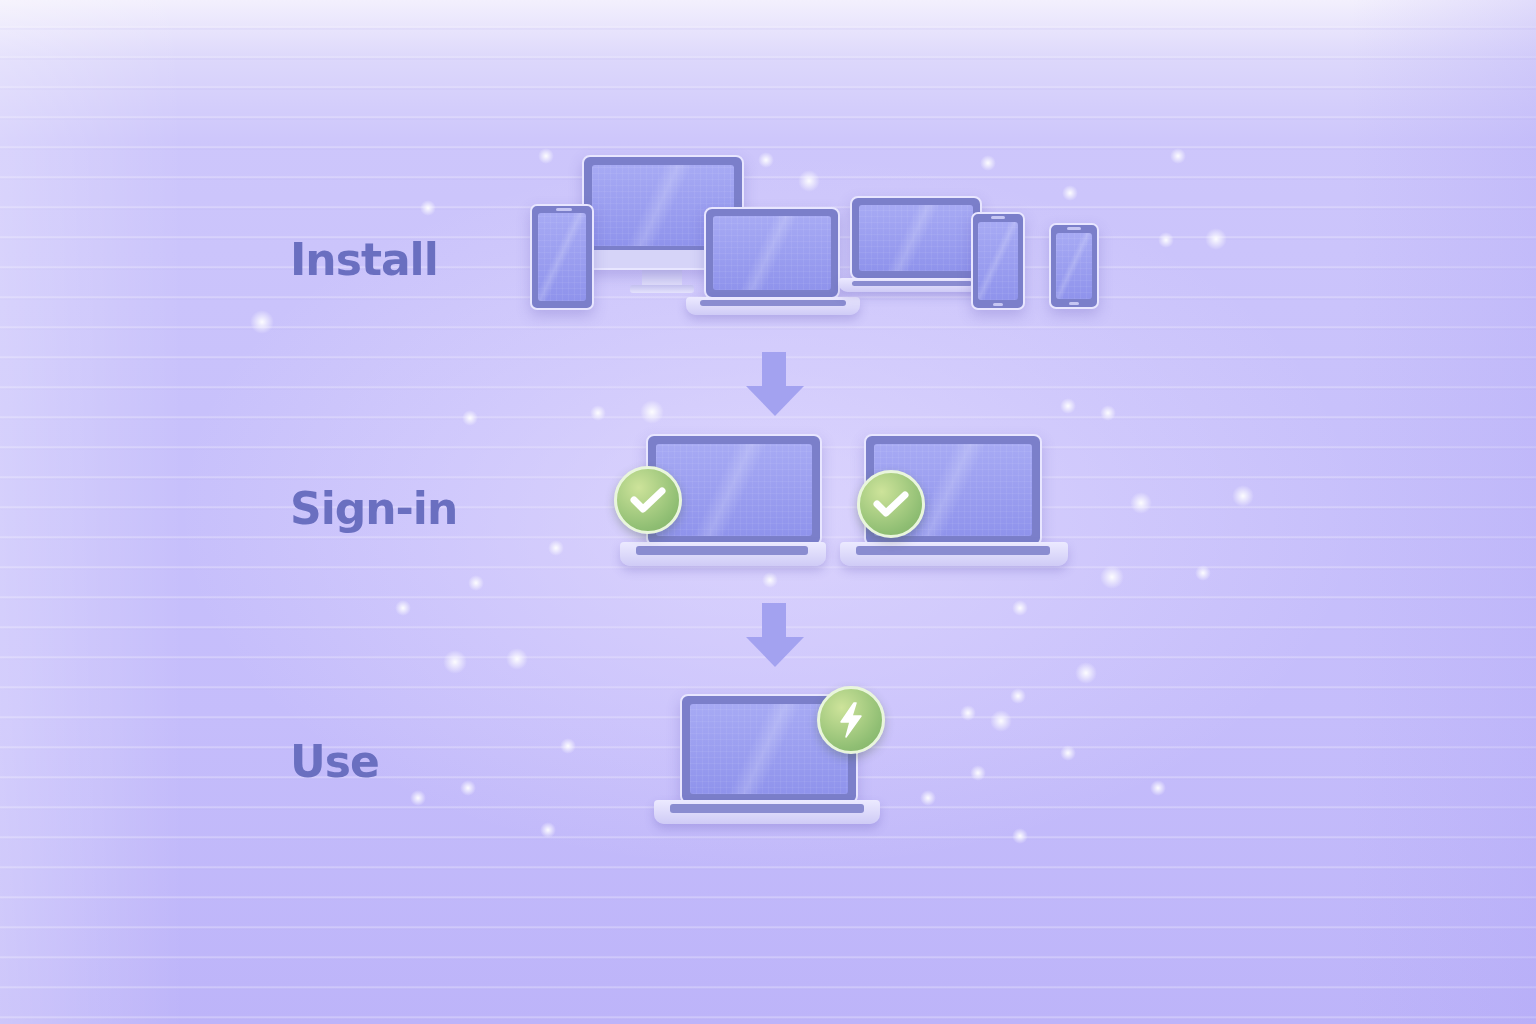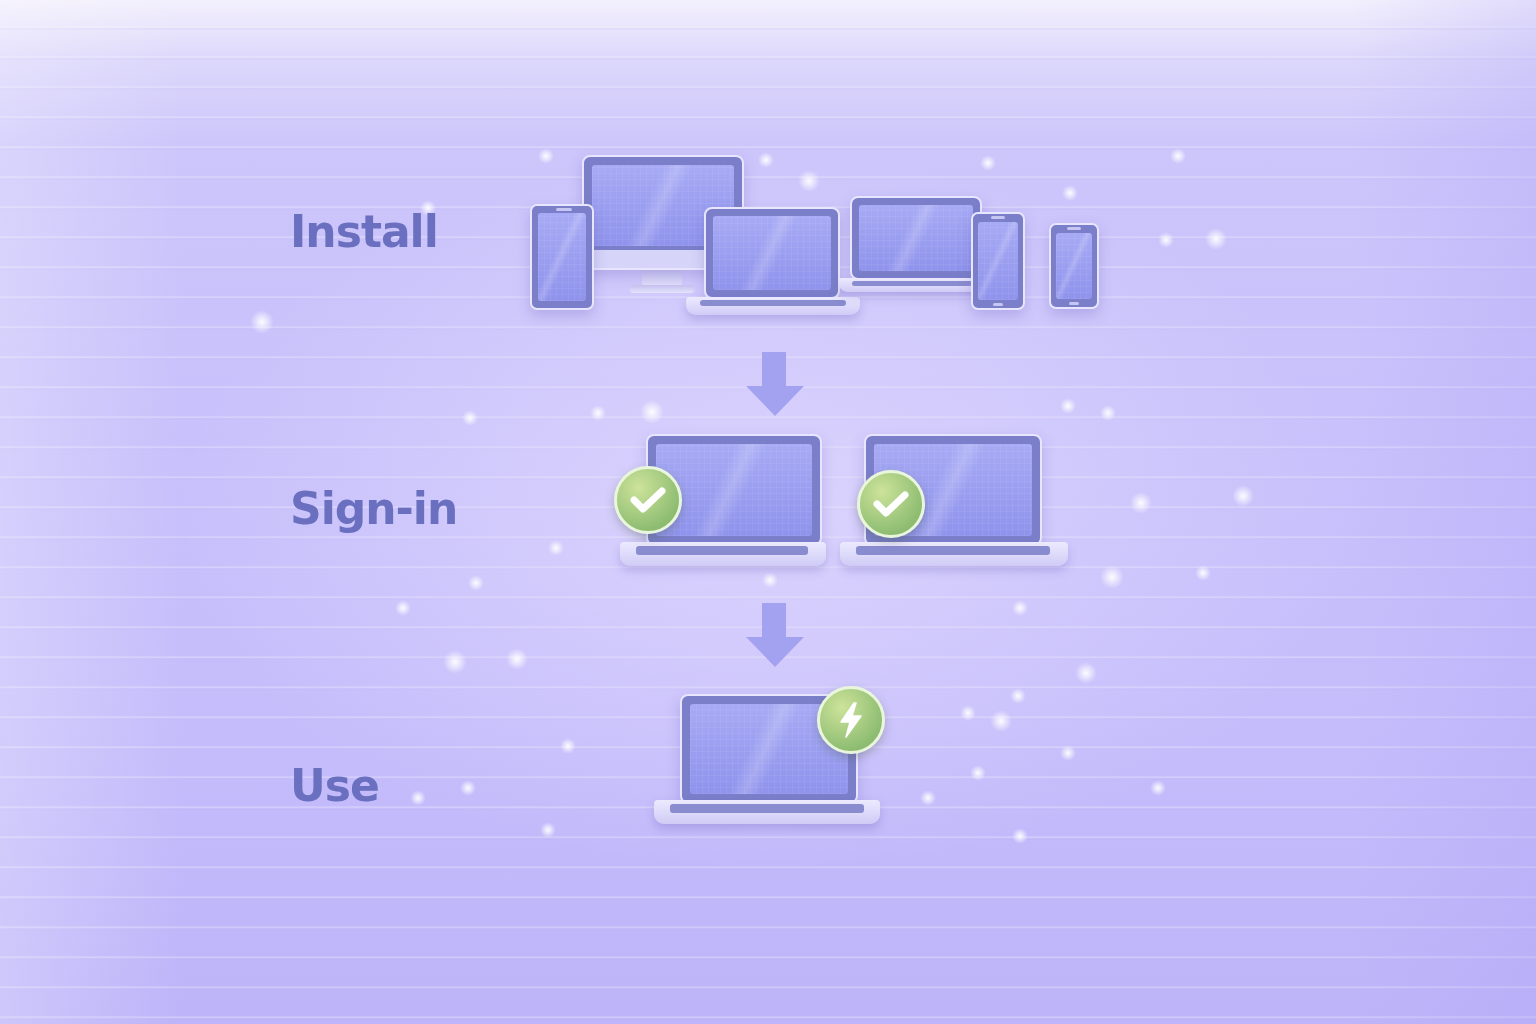--- a/index.html
+++ b/index.html
@@ -111,21 +111,21 @@
   <div class="sparkle" style="left:1060px;top:745px"></div>
   <div class="sparkle" style="left:1150px;top:780px"></div>
   <div class="sparkle" style="left:410px;top:790px"></div>
   <div class="sparkle" style="left:460px;top:780px"></div>
   <div class="sparkle" style="left:560px;top:738px"></div>
   <div class="sparkle" style="left:540px;top:822px"></div>
   <div class="sparkle" style="left:1012px;top:828px"></div>
   <div class="sparkle" style="left:920px;top:790px"></div>
 </div>
 
-<div class="step-label" style="top:206px">Install</div>
+<div class="step-label" style="top:234px">Install</div>
 
 <div>
 
   <div class="dev" style="left:582px;top:155px;width:162px;height:142px;">
     <div class="stand" style="left:60px;top:112px;width:40px;height:22px;"></div>
     <div class="stand" style="left:48px;top:130px;width:64px;height:8px;border-radius:3px;"></div>
     <div class="screen-frame" style="left:0;top:0;width:162px;height:115px;">
       <div class="screen" style="bottom:22px"></div>
       <div style="position:absolute;left:0;right:0;bottom:0;height:18px;background:#d6d4f8;border-radius:0 0 6px 6px;"></div>
     </div>
@@ -209,21 +209,21 @@
       <polyline points="5,15 14,24 33,6" fill="none" stroke="#ffffff" stroke-width="7" stroke-linecap="round" stroke-linejoin="round"></polyline>
     </svg>
   </div>
 </div>
 
 <svg class="arrow" style="left:740px;top:603px" viewBox="0 0 70 66">
   <rect x="22" y="0" width="24" height="36" fill="#a3a2f0"></rect>
   <polygon points="6,34 64,34 35,64" fill="#a3a2f0"></polygon>
 </svg>
 
-<div class="step-label" style="top:760px">Use</div>
+<div class="step-label" style="top:736px">Use</div>
 
 <div>
   <div class="dev" style="left:654px;top:694px;width:228px;height:136px;">
     <div class="screen-frame" style="left:26px;top:0;width:178px;height:110px;">
       <div class="screen" style="inset:8px"></div>
     </div>
     <div class="base" style="left:0;top:106px;width:226px;height:24px;">
       <div class="keyboard" style="left:16px;top:4px;width:194px;height:9px;"></div>
     </div>
   </div>

